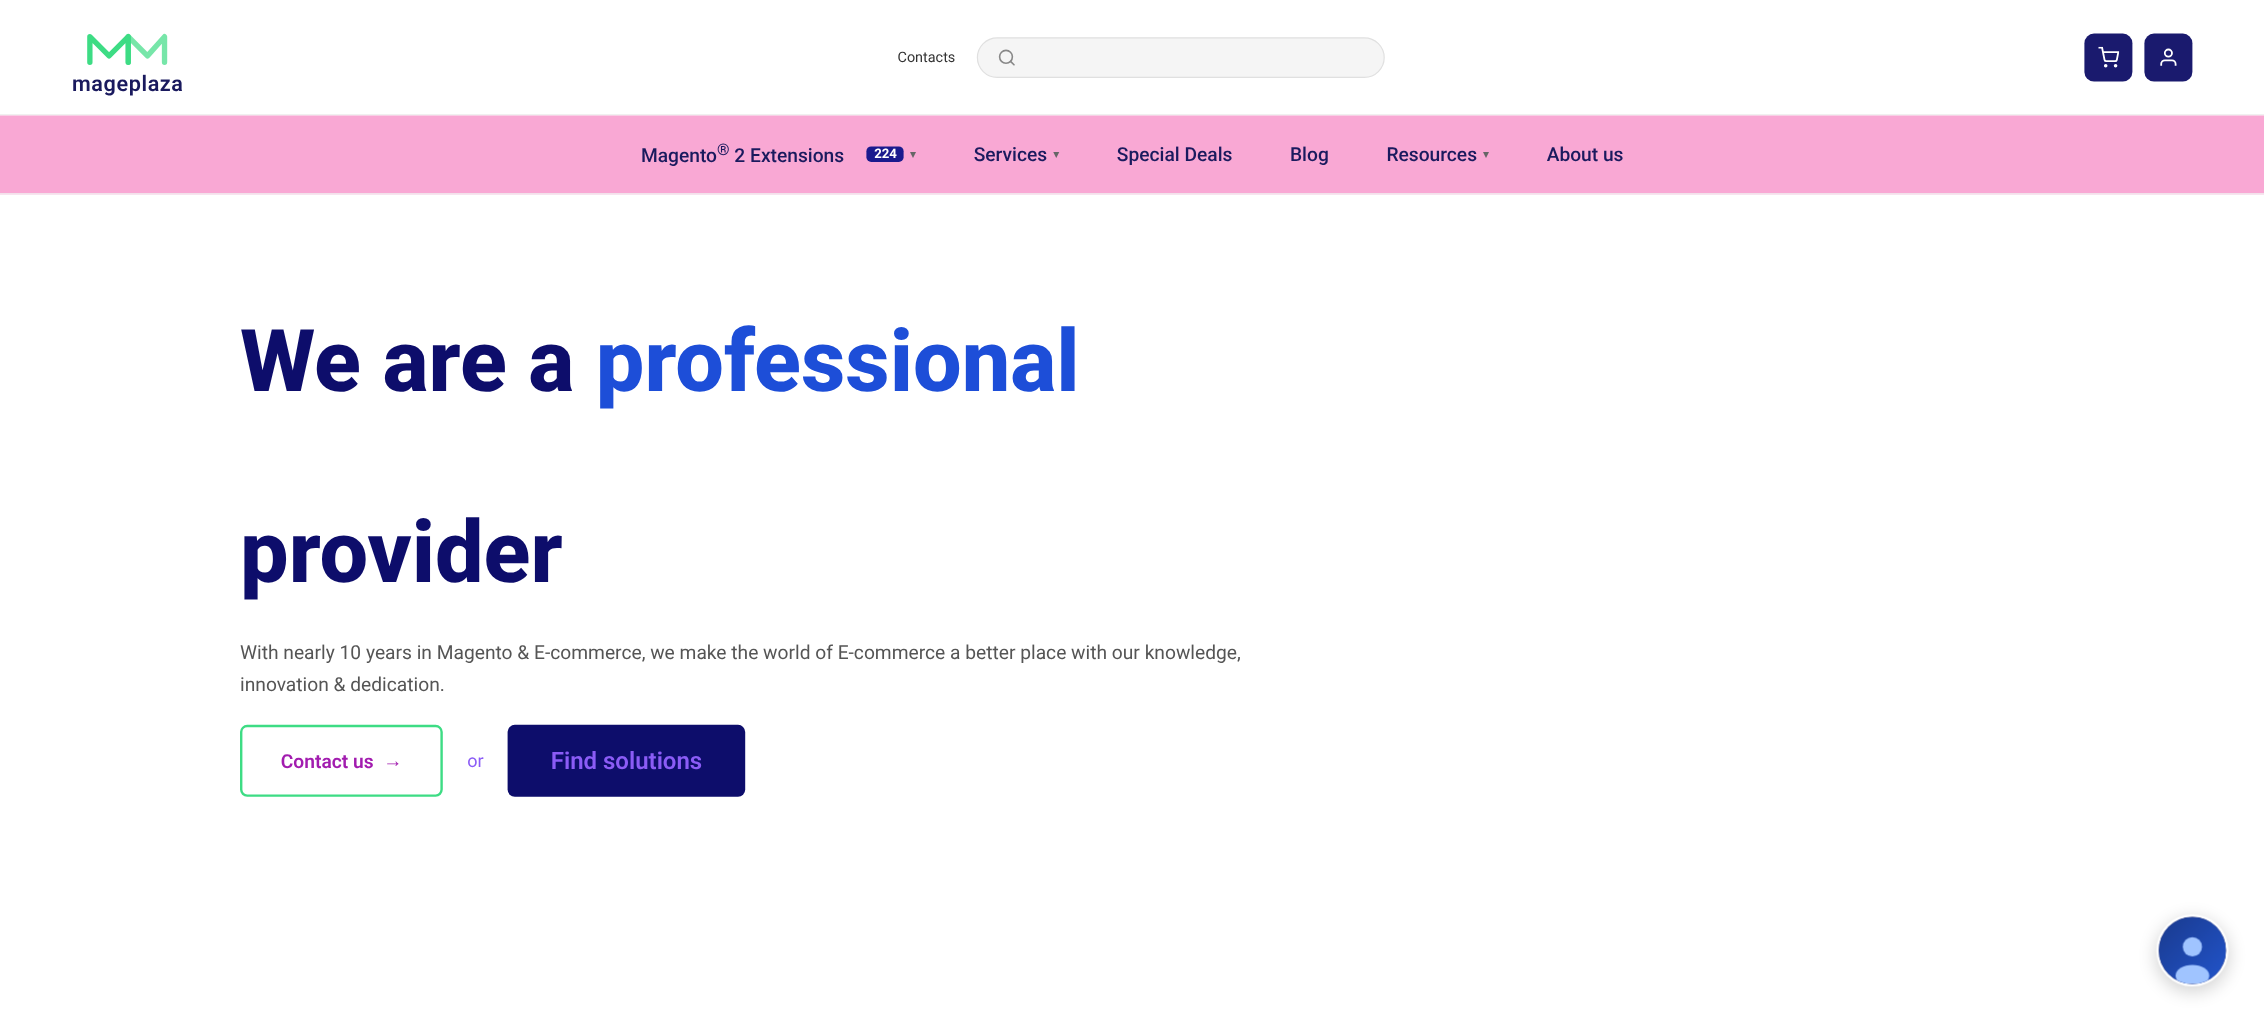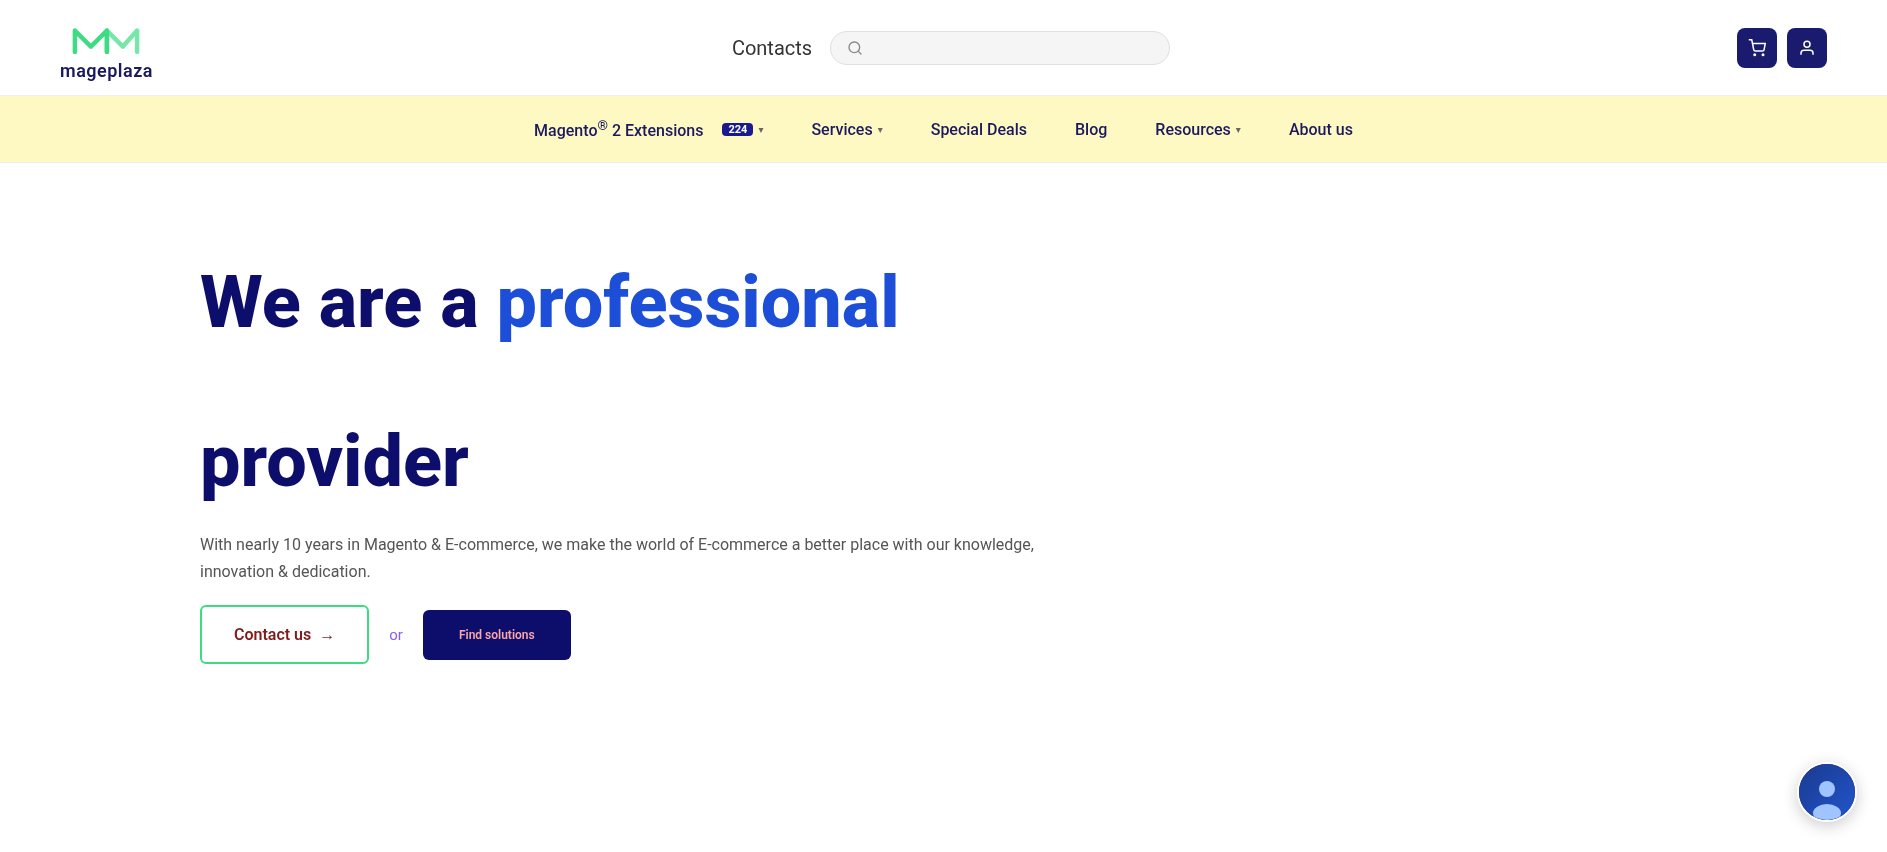--- a/index.html
+++ b/index.html
@@ -50,21 +50,21 @@
       margin-top: -4px;
     }
 
     .header-center {
       display: flex;
       align-items: center;
       gap: 6px;
     }
 
     .contacts-link {
-      font-size: 20px;
+      font-size: 12px;
       color: #333;
       text-decoration: none;
       padding: 6px 12px;
       cursor: pointer;
     }
 
     .search-bar {
       display: flex;
       align-items: center;
       background: #f5f5f5;
@@ -108,21 +108,21 @@
       color: white;
       font-size: 16px;
     }
 
     
     .nav-bar {
       display: flex;
       align-items: center;
       justify-content: center;
       padding: 0 60px;
-      background: #fef9c3;
+      background: #f9a8d4;
       border-bottom: 1px solid #f0f0f0;
     }
 
     .nav-items {
       display: flex;
       align-items: center;
       gap: 0;
       list-style: none;
     }
 
@@ -190,38 +190,38 @@
       gap: 20px;
     }
 
     .btn-contact {
       display: flex;
       align-items: center;
       gap: 8px;
       padding: 18px 32px;
       border: 2px solid #3ddc84;
       background: #fff;
-      color: #7f1d1d;
+      color: #a21caf;
       font-size: 16px;
       font-weight: 600;
       border-radius: 6px;
       cursor: pointer;
       text-decoration: none;
     }
 
     .btn-or {
       font-size: 15px;
       color: #8b5cf6;
     }
 
     .btn-find {
       padding: 18px 36px;
       background: #0d0d6b;
-      color: #fca5a5;
-      font-size: 12px;
+      color: #8b5cf6;
+      font-size: 20px;
       font-weight: 600;
       border: none;
       border-radius: 6px;
       cursor: pointer;
       text-decoration: none;
     }
 
     
     .chat-widget {
       position: fixed;

